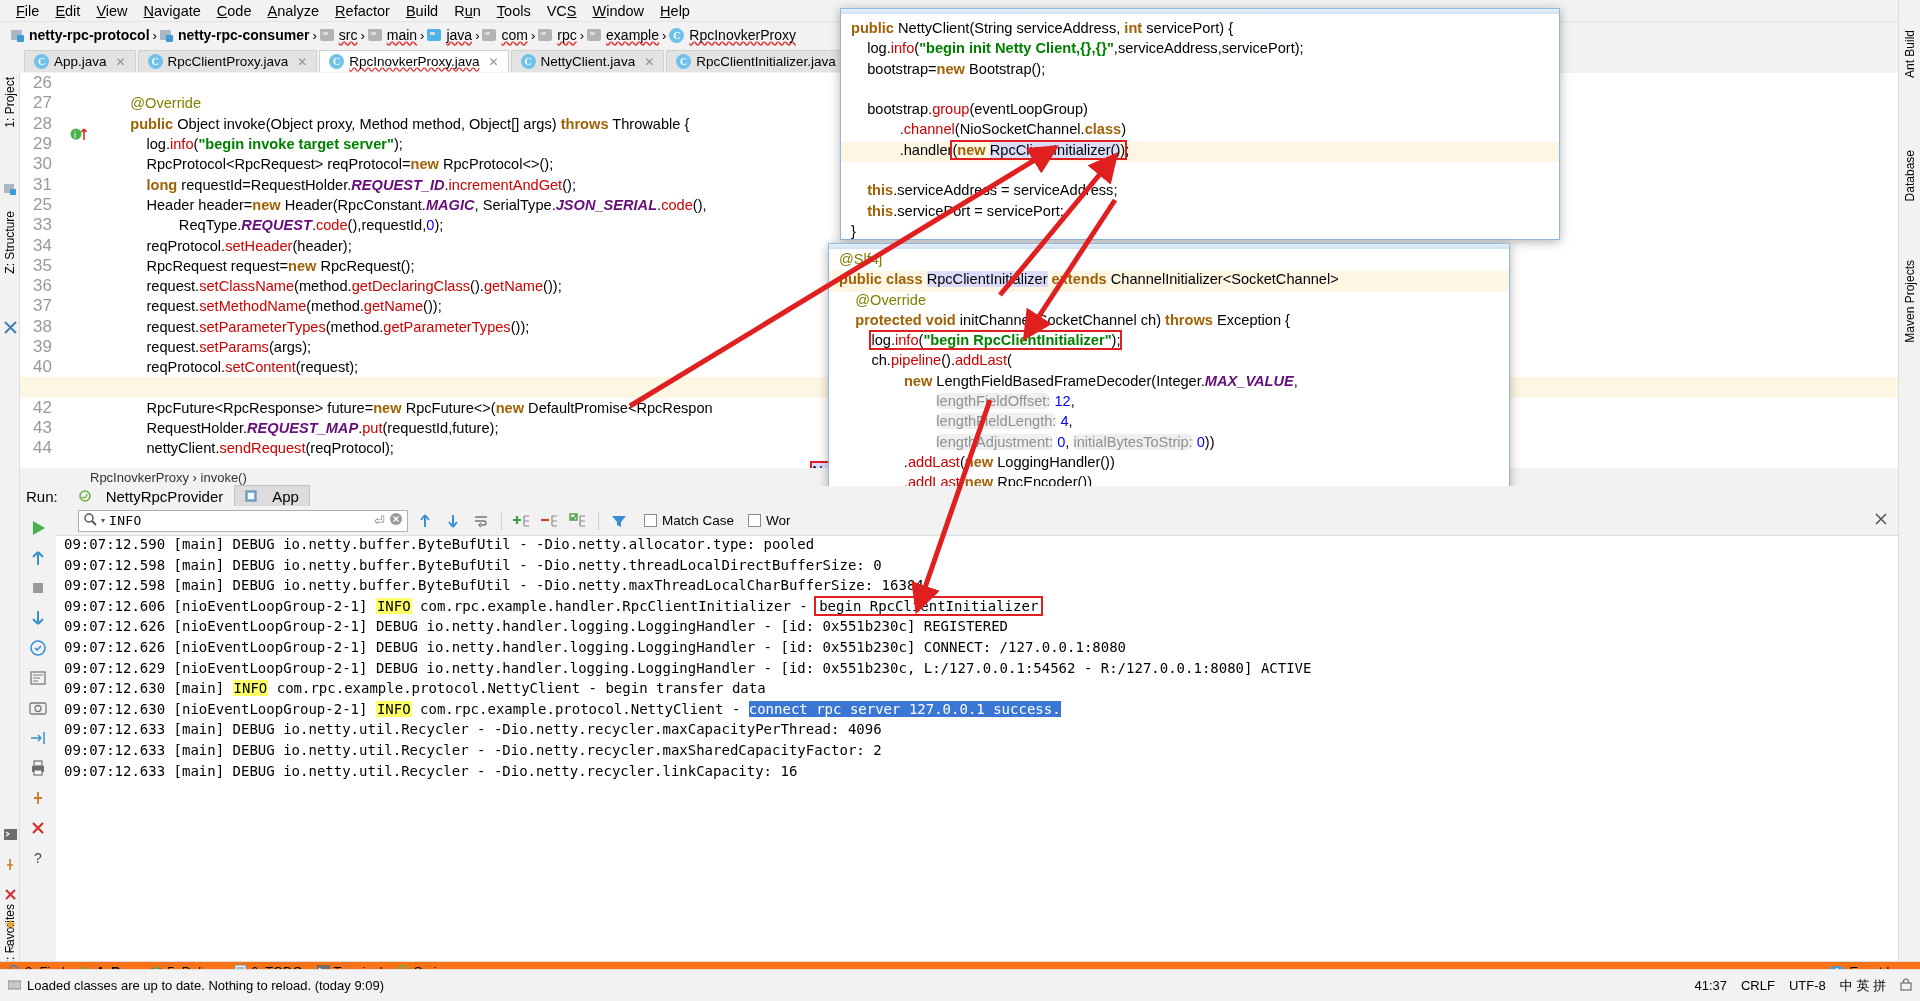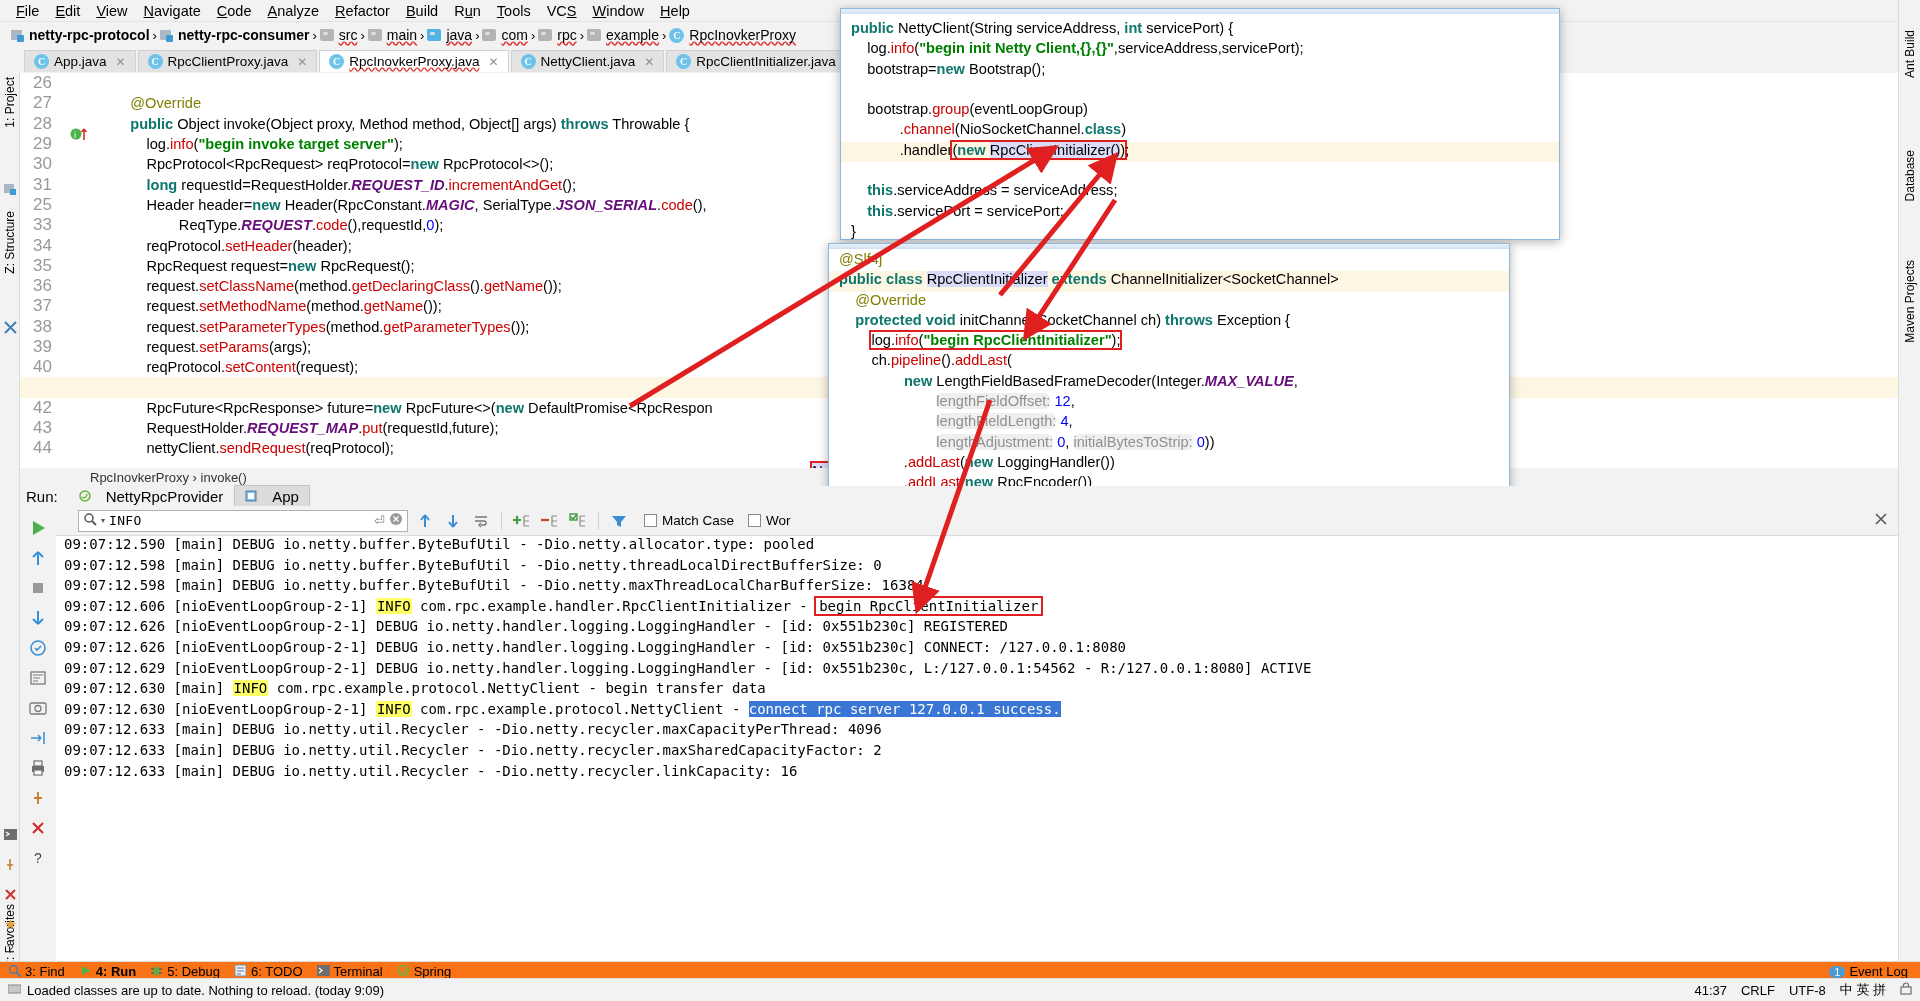--- a/index.html
+++ b/index.html
@@ -61,21 +61,21 @@
   #rightbar .vtext{left:4px;font-size:12px;}
 
   
   #editor{position:absolute;left:20px;top:73px;right:22px;height:395px;background:#fff;overflow:hidden;}
   .crow{height:20.3px;display:flex;align-items:center;font-size:14.6px;white-space:pre;}
   .crow .ln{width:42px;text-align:right;padding-right:10px;color:#999;font-size:17px;
      font-family:"Liberation Sans",sans-serif;flex:0 0 42px;}
   .crow .gut{width:44px;flex:0 0 44px;position:relative;}
   .crow .code{padding-left:8px;}
   .crow.hl{background:#fdf6e3;flex-direction:column;}
-  .kw{color:#0f766e;font-weight:bold;}
+  .kw{color:#a16207;font-weight:bold;}
   .str{color:#008000;font-weight:bold;}
   .fld{color:#660e7a;font-style:italic;font-weight:bold;}
   .mth{color:#cc0000;}
   .num{color:#0000ff;}
   .ann{color:#808000;}
   .sel{background:#dbdbfa;}
   .hint{color:#909090;background:#efefef;border-radius:6px;}
 
   
   .bulb{position:absolute;left:14px;top:2px;width:13px;height:15px;}
@@ -125,21 +125,21 @@
   .popup .prow.hl{background:#fdf6e3;}
 
   
   #arrows{position:absolute;left:0;top:0;width:1920px;height:1001px;pointer-events:none;}
 
   
   #bottombar{position:absolute;left:0;right:0;bottom:20px;height:20px;background:#f97316;
      display:flex;align-items:center;gap:14px;padding-left:8px;font-size:13px;border-top:1px solid #dcdcdc;}
   #bottombar .bi{display:flex;align-items:center;gap:4px;}
   #bottombar .bi.active{font-weight:bold;}
-  #statusbar{position:absolute;left:0;right:0;bottom:0;height:23px;background:#f2f2f2;
+  #statusbar{position:absolute;left:0;right:0;bottom:0;height:32px;background:#f2f2f2;
      display:flex;align-items:center;font-size:13px;padding-left:8px;border-top:1px solid #e0e0e0;}
   #statusbar .right{margin-left:auto;display:flex;align-items:center;gap:14px;padding-right:8px;}
 </style>
 </head>
 <body>
 
 <div id="menubar">
     <div class="mi"><u>F</u>ile</div>
     <div class="mi"><u>E</u>dit</div>
     <div class="mi"><u>V</u>iew</div>

